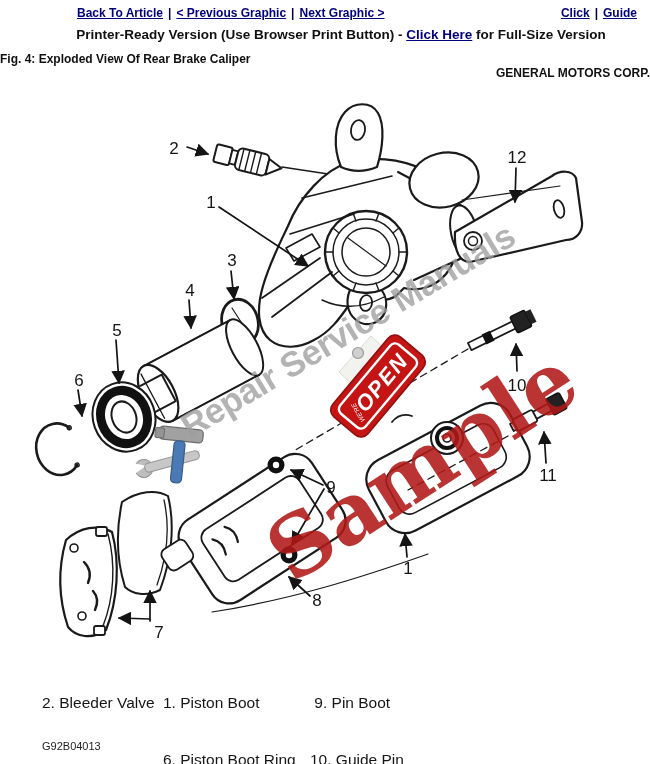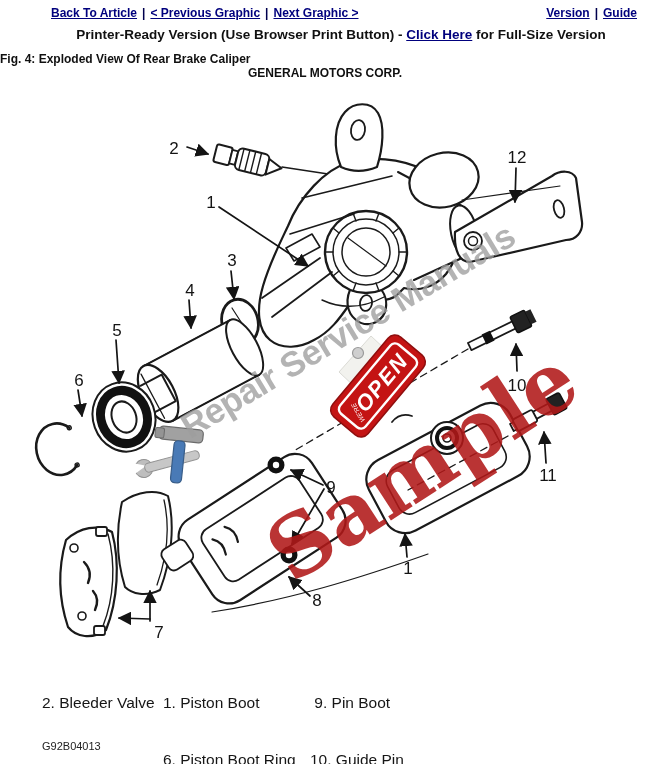--- a/index.html
+++ b/index.html
@@ -2,47 +2,47 @@
 <html><head>
 <meta charset="utf-8">
 <style>
   html,body{margin:0;padding:0;}
   body{
     width:650px;height:764px;background:#ffffff;position:relative;overflow:hidden;
     font-family:"Liberation Sans",sans-serif;color:#111;
   }
   
   .navbar{position:absolute;top:6px;left:0;width:650px;height:16px;font-size:12px;font-weight:bold;}
-  .nav-left{position:absolute;left:14px;top:0;white-space:nowrap;padding-left:37px;}
+  .nav-left{position:absolute;left:40px;top:0;white-space:nowrap;padding-left:37px;}
   .nav-right{position:absolute;right:13px;top:0;white-space:nowrap;}
   .lnk{color:#00007d;text-decoration:underline;cursor:pointer;}
   .sep{color:#00004d;padding:0 5px;font-weight:bold;text-decoration:none;}
   
   .printer-line{position:absolute;top:27px;left:0;width:650px;text-align:center;
     font-size:13.5px;font-weight:bold;color:#101010;padding-left:16px;}
   .fig-caption{position:absolute;top:52px;left:0;width:650px;text-align:left;
     font-size:12px;font-weight:bold;color:#101010;}
-  .company{position:absolute;top:66px;left:0;width:650px;text-align:center;
+  .company{position:absolute;top:66px;left:0;width:650px;text-align:right;
     font-size:12px;font-weight:bold;color:#101010;}
   
   .diagram{position:absolute;top:0;left:0;}
   
   .legend{position:absolute;top:654px;left:0;width:650px;font-size:15.5px;line-height:19.3px;color:#161616;}
   .legend-col{position:absolute;top:0;white-space:pre;}
   .col1{left:42px;}
   .col2{left:163px;}
   .col3{left:310px;}
   .figure-code{position:absolute;top:740px;left:42px;font-size:11px;color:#222;}
 </style>
 </head>
 <body>
 
 <div class="navbar">
   <span class="nav-left"><span class="lnk">Back To Article</span><span class="sep">|</span><span class="lnk">&lt; Previous Graphic</span><span class="sep">|</span><span class="lnk">Next Graphic &gt;</span></span>
-  <span class="nav-right"><span class="lnk">Version</span><span class="sep">|</span><span class="lnk">Guide</span></span>
+  <span class="nav-right"><span class="lnk">Click</span><span class="sep">|</span><span class="lnk">Guide</span></span>
 </div>
 
 <div class="printer-line"><span>Printer-Ready Version (Use Browser Print Button) - </span><span class="lnk">Click Here</span><span> for Full-Size Version</span></div>
 <div class="fig-caption">Fig. 4: Exploded View Of Rear Brake Caliper</div>
 <div class="company">GENERAL MOTORS CORP.</div>
 
 <svg class="diagram" width="650" height="764" viewBox="0 0 650 764">
   <defs>
     <marker id="ah" viewBox="0 0 10 10" refX="9" refY="5" markerWidth="8" markerHeight="8" orient="auto">
       <path d="M0,0 L10,5 L0,10 z" fill="#141414"></path>

